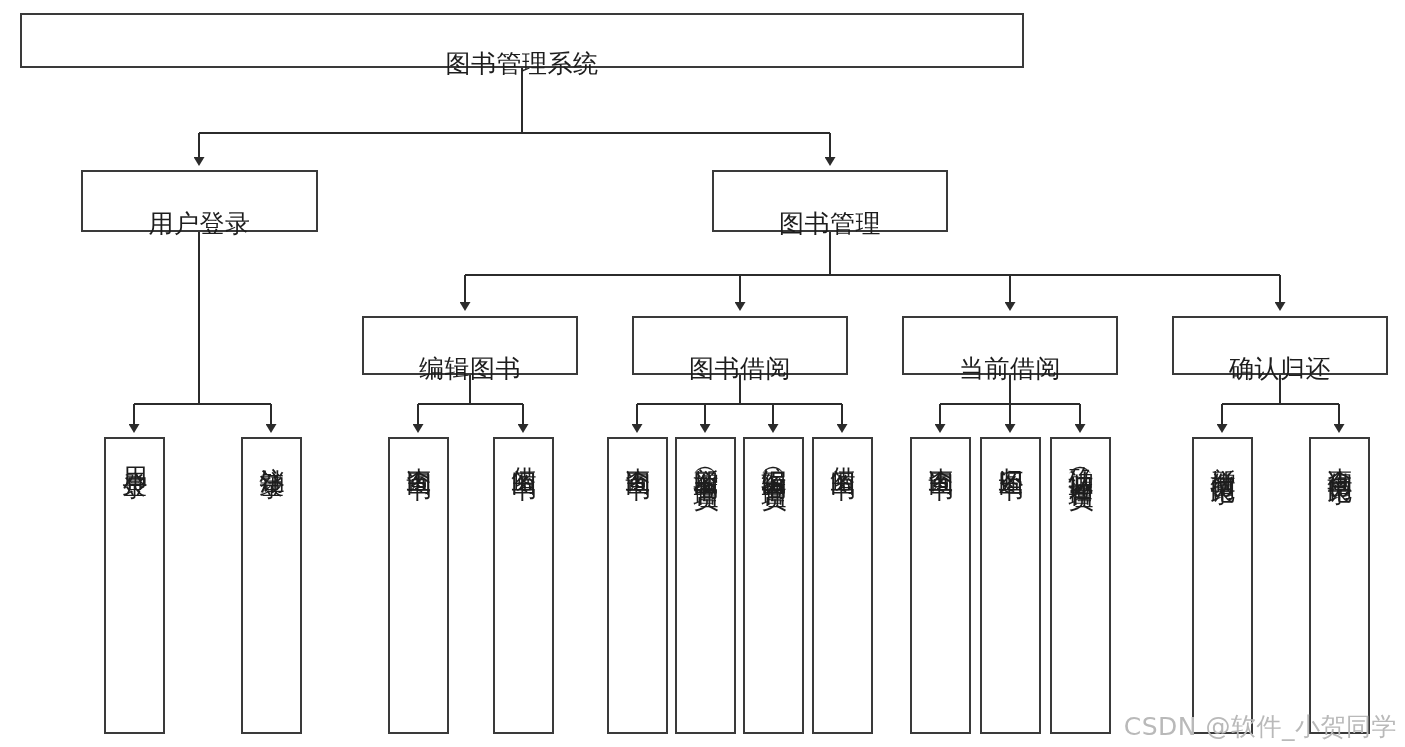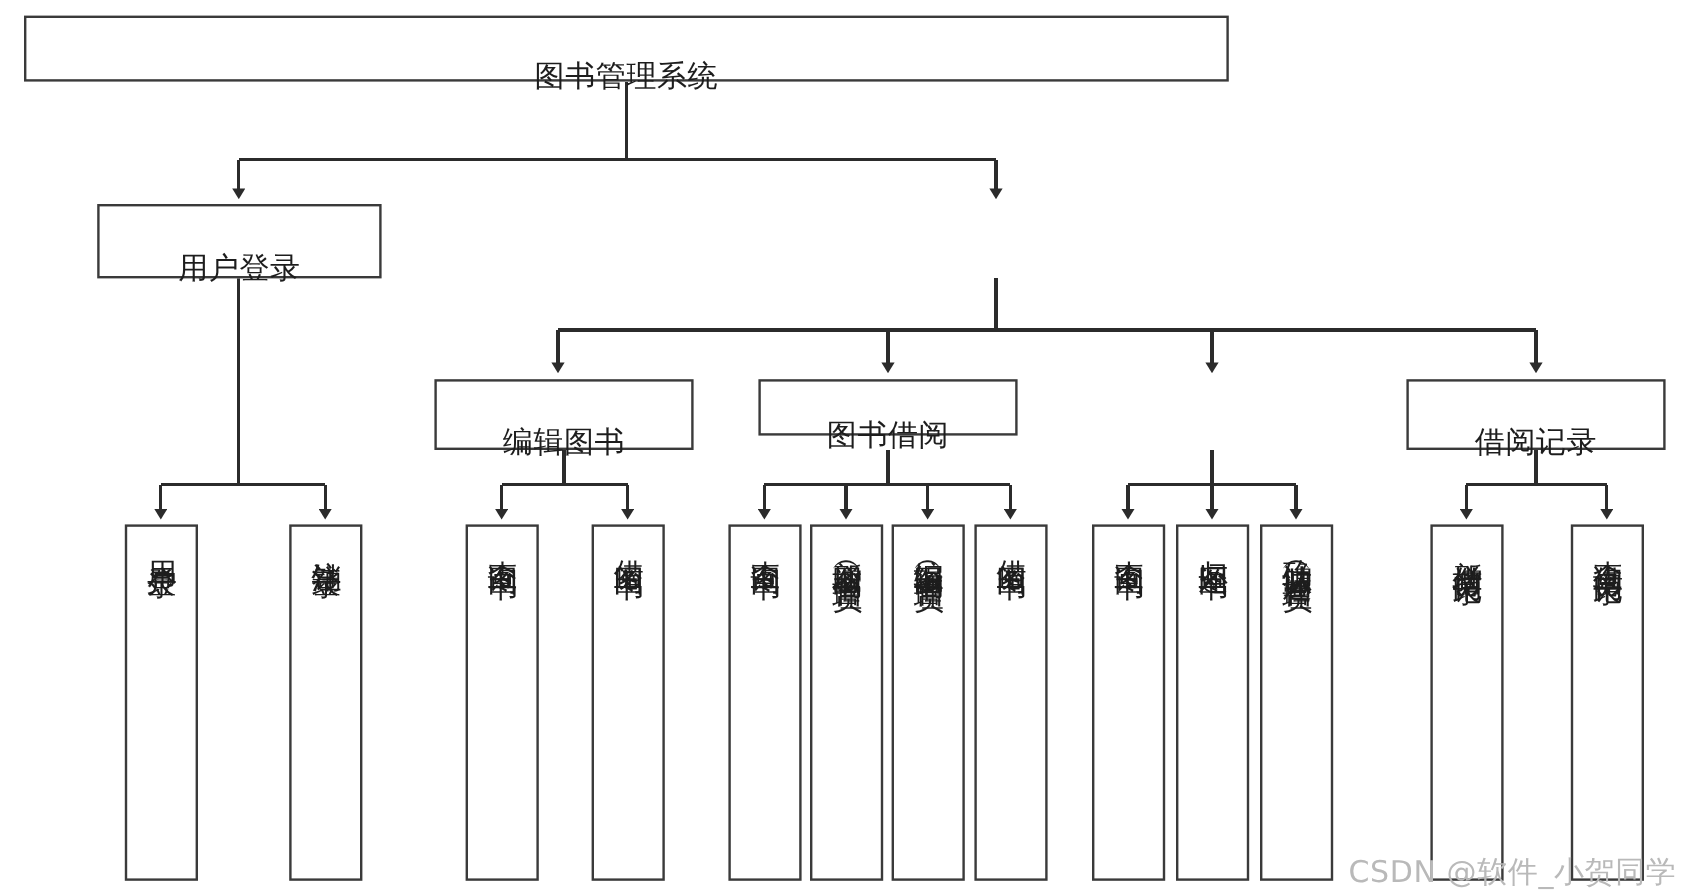--- a/index.html
+++ b/index.html
@@ -125,29 +125,35 @@
     </g>
   </svg>
 
   <div class="node horiz root" style="left:20px;top:13px;width:1004px;height:55px;">
     <span class="label">图书管理系统</span>
   </div>
 
   <div class="node horiz" style="left:81px;top:170px;width:237px;height:62px;">
     <span class="label">用户登录</span>
   </div>
+  <div class="node horiz" style="left:712px;top:170px;width:236px;height:62px;">
+    <span class="label">图书管理</span>
+  </div>
 
   <div class="node horiz" style="left:362px;top:316px;width:216px;height:59px;">
     <span class="label">编辑图书</span>
   </div>
-  <div class="node horiz" style="left:632px;top:316px;width:216px;height:47px;">
+  <div class="node horiz" style="left:632px;top:316px;width:216px;height:59px;">
     <span class="label">图书借阅</span>
   </div>
+  <div class="node horiz" style="left:902px;top:316px;width:216px;height:59px;">
+    <span class="label">当前借阅</span>
+  </div>
   <div class="node horiz" style="left:1172px;top:316px;width:216px;height:59px;">
-    <span class="label">借阅记录</span>
+    <span class="label">确认归还</span>
   </div>
 
   <div class="node vert" style="left:104px;top:437px;width:61px;height:297px;">
     <span class="label">用户登录</span>
   </div>
   <div class="node vert" style="left:241px;top:437px;width:61px;height:297px;">
     <span class="label">注销登录</span>
   </div>
 
   <div class="node vert" style="left:388px;top:437px;width:61px;height:297px;">

